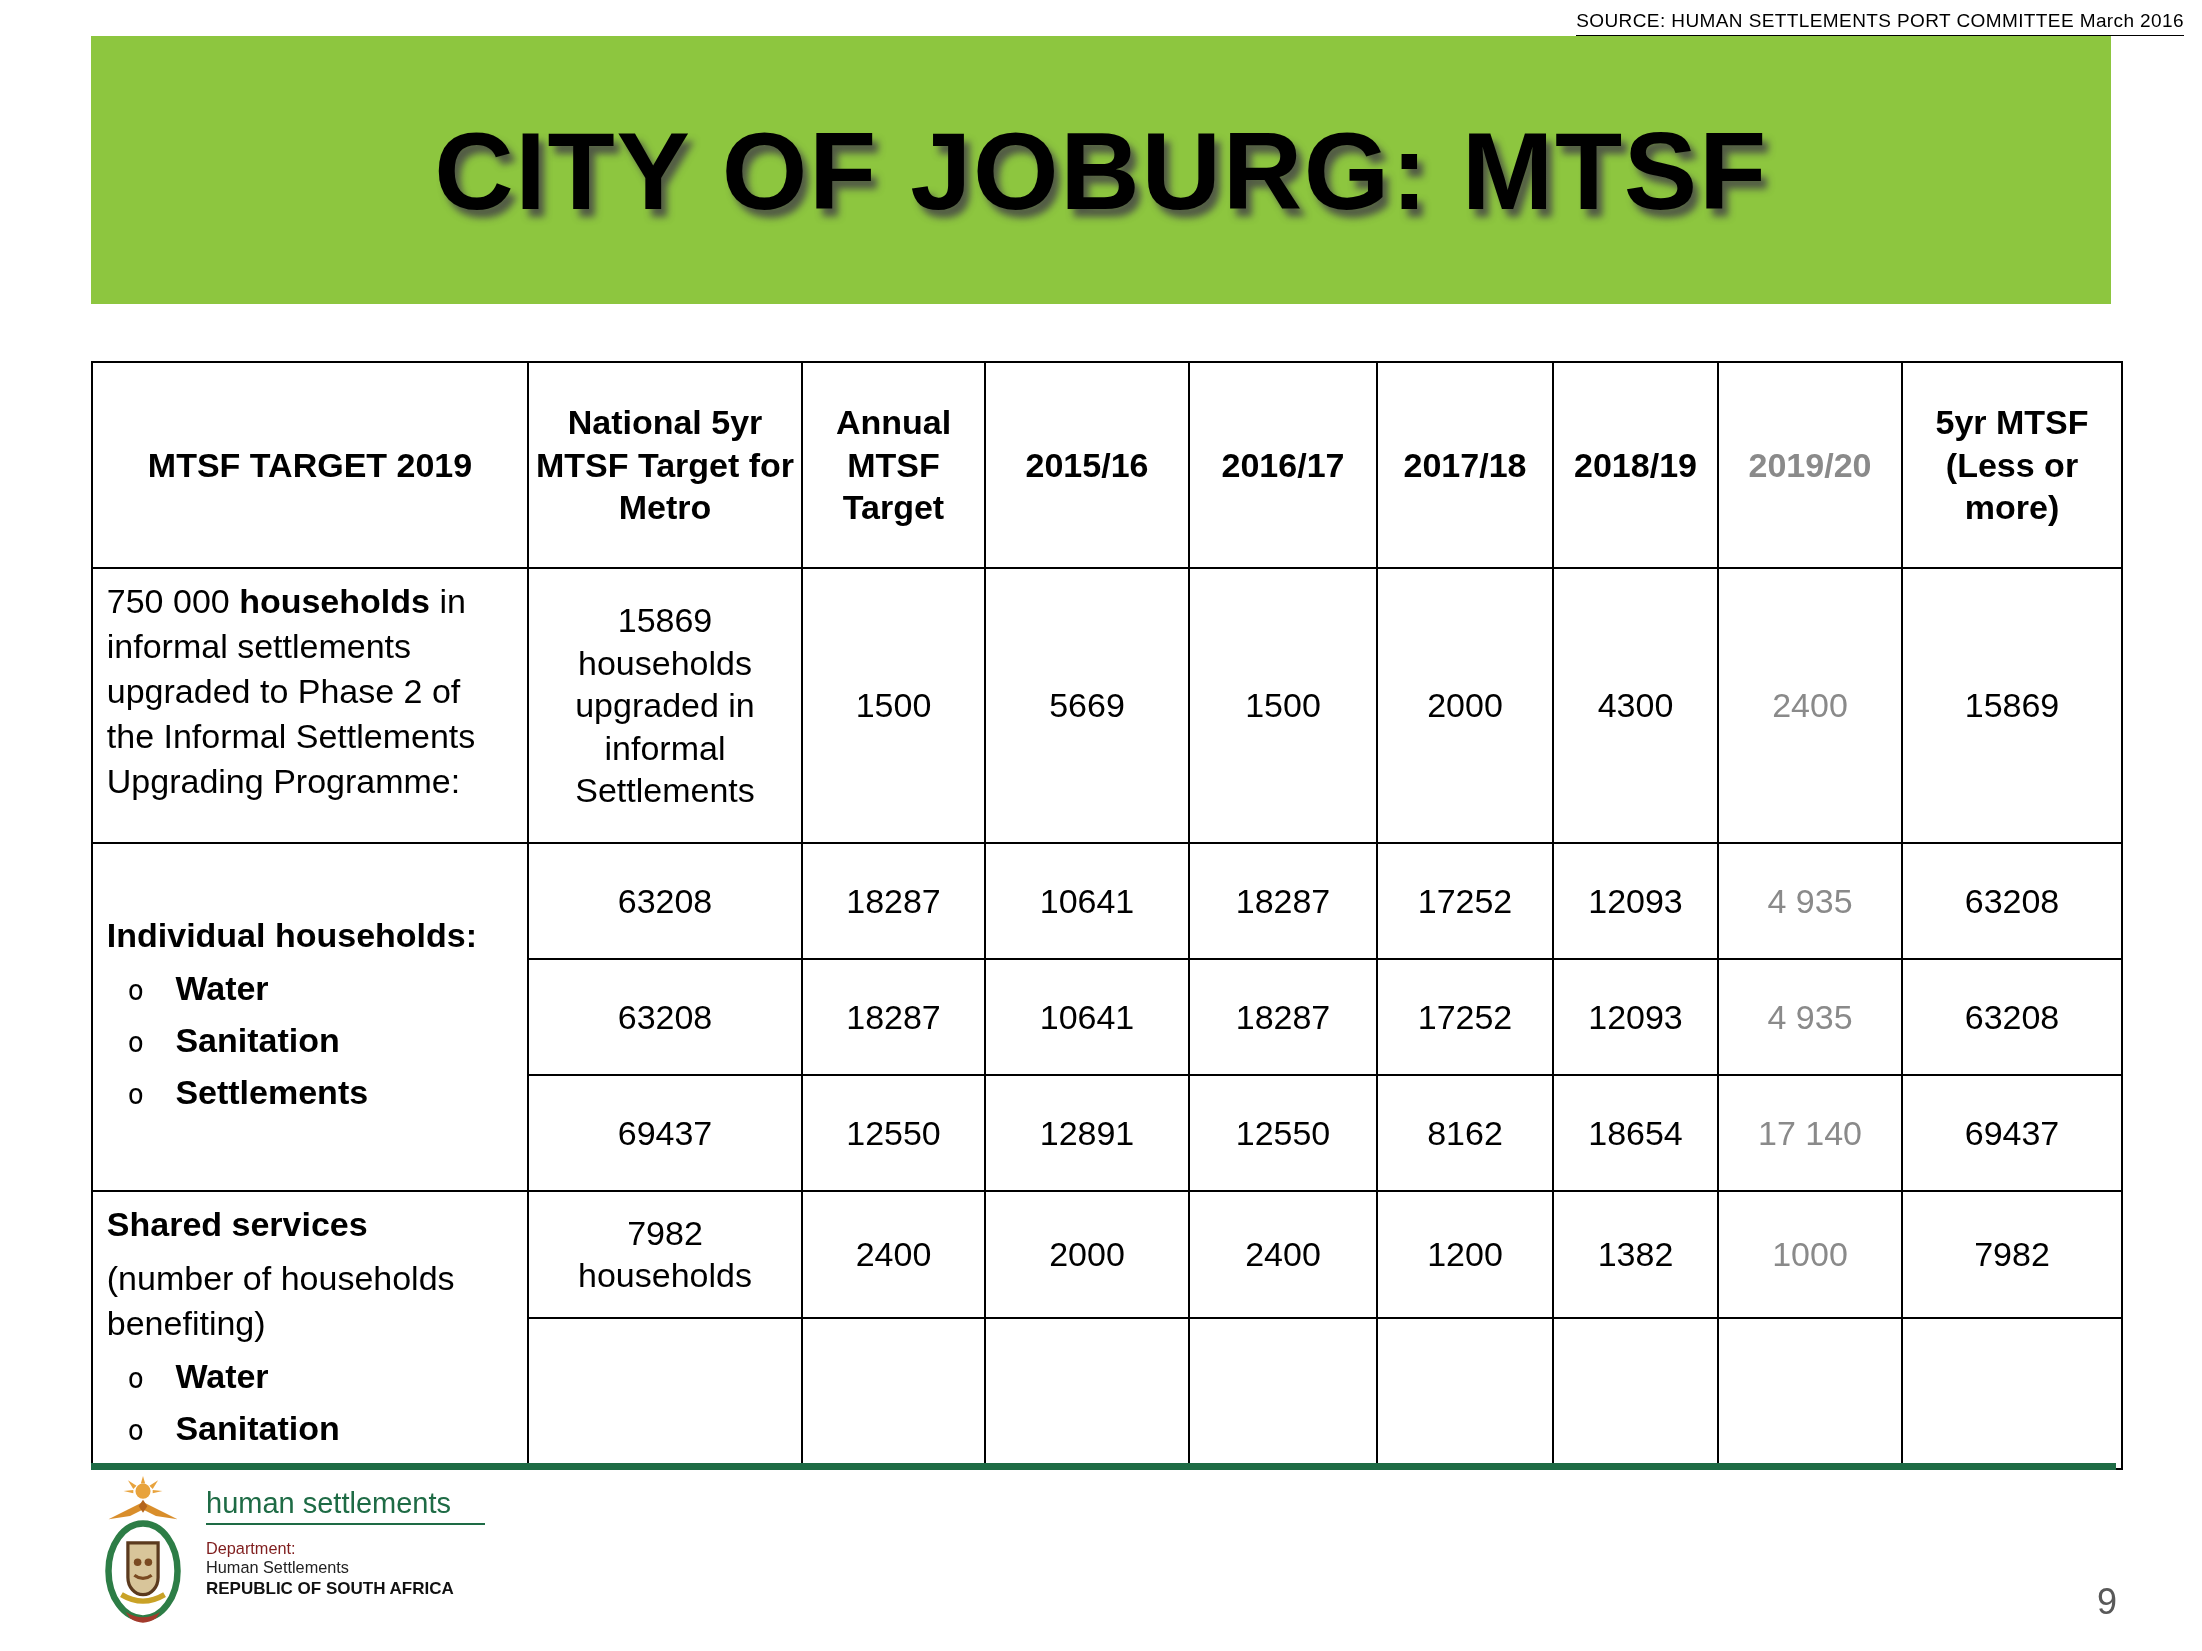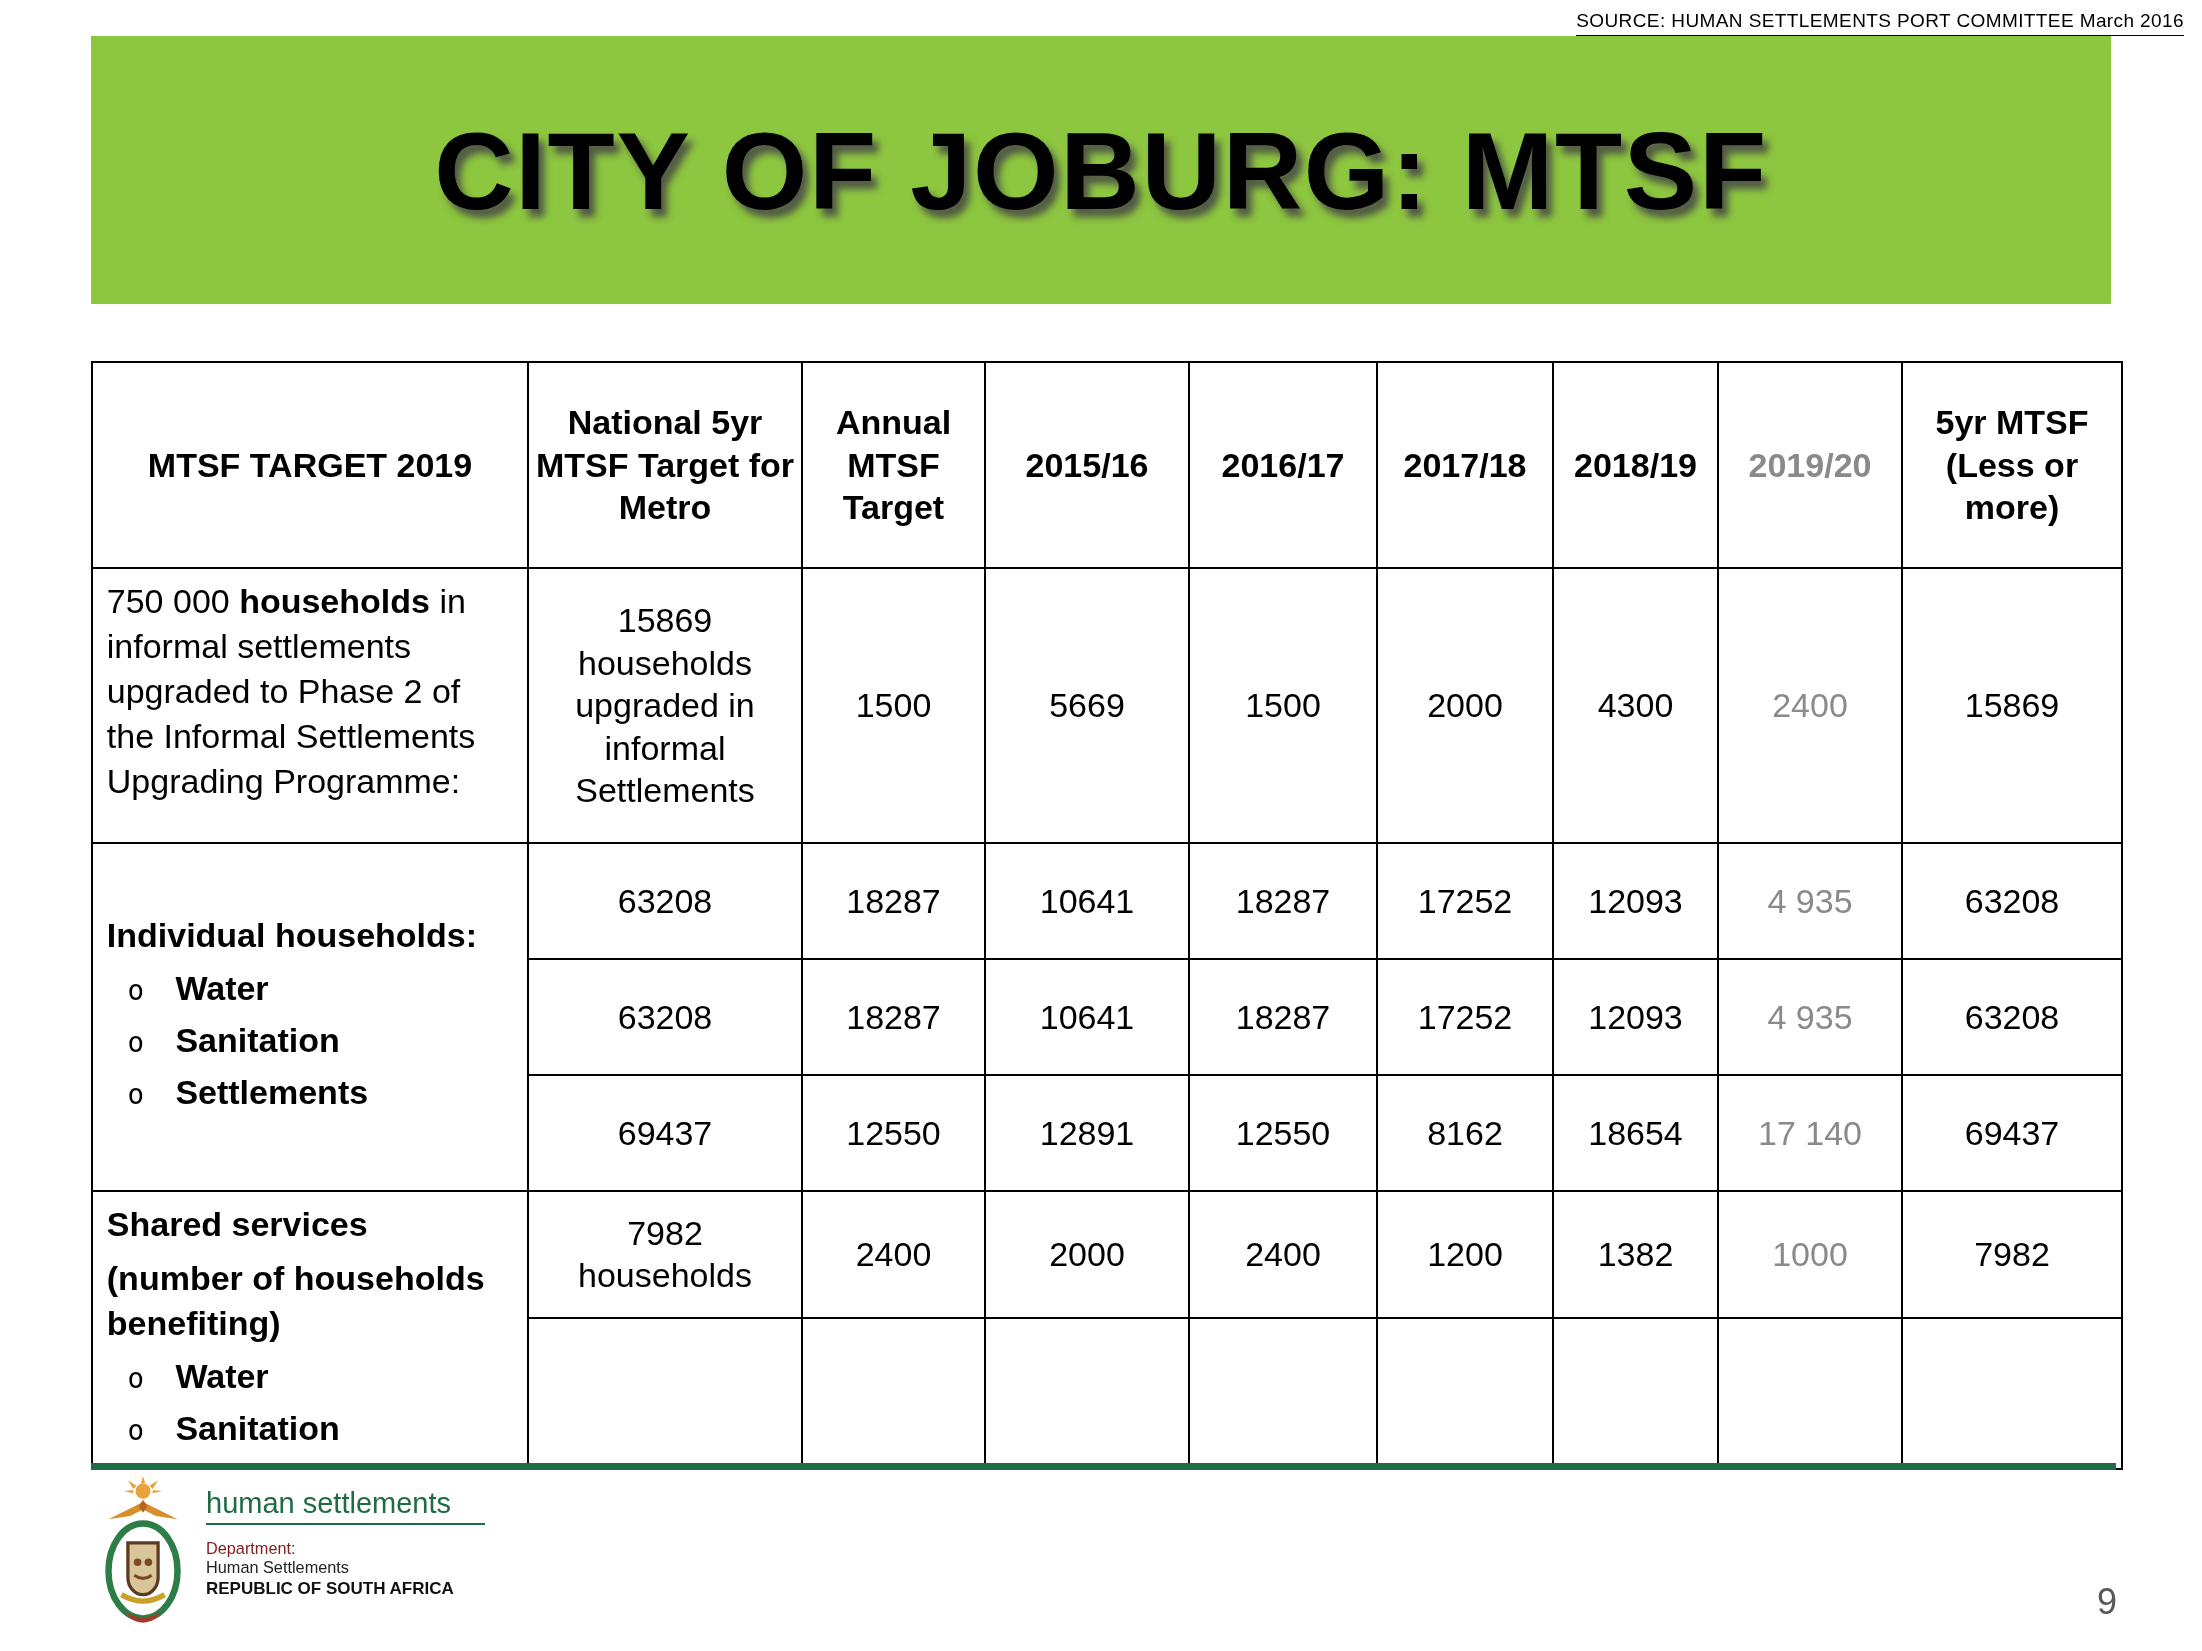--- a/index.html
+++ b/index.html
@@ -42,21 +42,21 @@
   td.num {
     font-size:34px; text-align:center; padding:5.2px 6.9px; line-height:1.25;
   }
   td.label {
     font-size:34px; text-align:left; padding:10.3px 13.8px; line-height:1.32;
   }
   td.label.top { vertical-align:top;margin-top:22px; }
   .muted { color:var(--muted-gray, #8A8A8A); }
 
   .group-title { font-weight:bold; margin-bottom:8.6px; }
-  .subtitle { font-weight:bold; margin-bottom:8.6px; }
+  .subtitle { font-weight:normal; margin-bottom:8.6px; }
   .bullet-item {
     display:flex; align-items:baseline; gap:29px;
     padding-left:20.6px; font-weight:bold; margin:6.9px 0;
   }
   .bullet {
     font-family:"DejaVu Sans Mono", monospace;
     font-size:27.5px; font-weight:normal; width:19px;
   }
 
   .footer-line {

